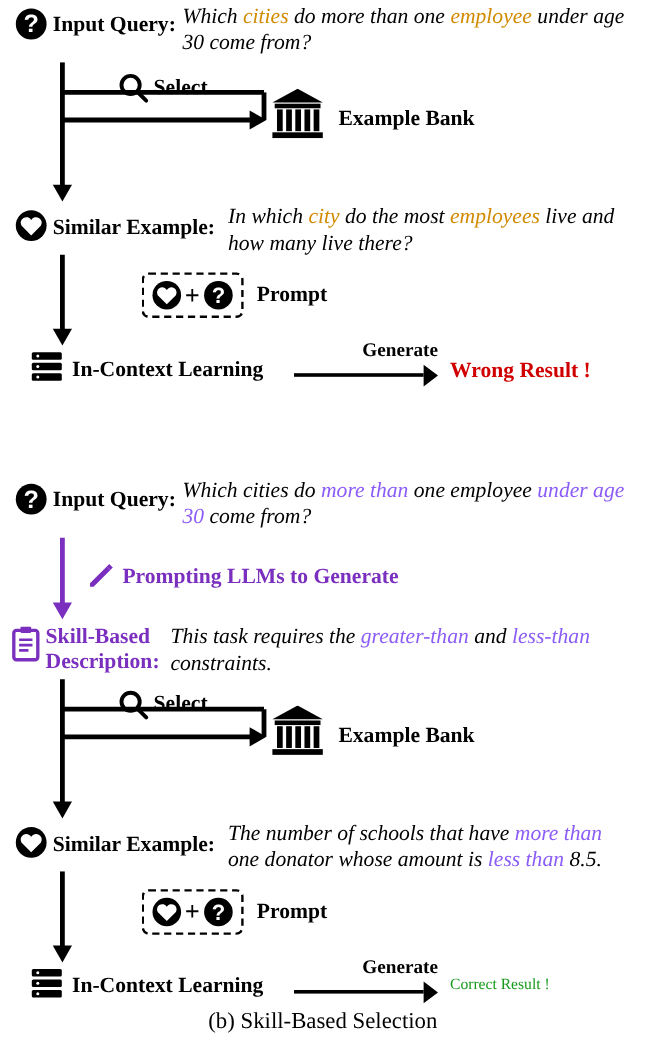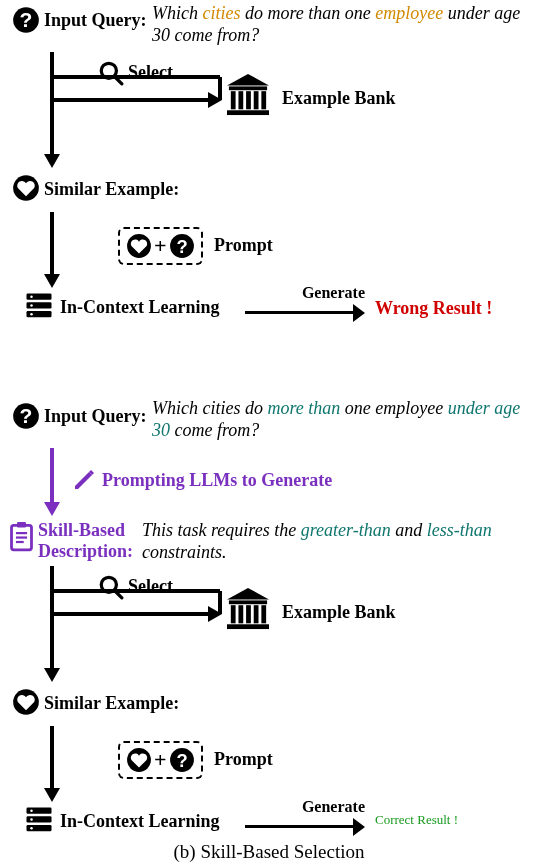--- a/index.html
+++ b/index.html
@@ -12,21 +12,21 @@
   color: #000;
 }
 .diagram { position: relative; width: 538px; height: 868px; }
 
 
 .iconwrap { display: inline-block; vertical-align: middle; }
 svg { display: block; }
 .italic { font-style: italic; }
 
 .hl-orange { color: #d28a00; font-style: italic; }
-.hl-purple { color: #0f766e; }
+.hl-purple { color: #8b5cf6; }
 
 .caption {
   position: absolute;
   width: 100%;
   text-align: center;
   font-size: 19px;
 }
 
 .label { font-size: 18px; font-weight: 700; }
 .body-text { font-size: 18px; line-height: 1.2; }
@@ -107,20 +107,23 @@
 </div>
 <div class="abs label" style="left:282px; top:88px;">Example Bank</div>
 
 <div class="abs" style="left:12px; top:174px;">
   <svg width="28" height="28" viewBox="0 0 24 24">
         <circle cx="12" cy="12" r="11" fill="#000"></circle>
         <path d="M12 19 L5 12 A4 4 0 0 1 12 8 A4 4 0 0 1 19 12 Z" fill="#fff"></path>
       </svg>
 </div>
 <div class="abs label" style="left:44px; top:179px;">Similar Example:</div>
+<div class="abs body-text italic" style="left:190px; top:170px; width:340px;">
+  <span>In which </span><span class="hl-orange">city</span><span> do the most </span><span class="hl-orange">employees</span><span> live and how many live there?</span>
+</div>
 
 <svg class="abs" style="left:40px; top:212px;" width="30" height="78">
   <line x1="12" y1="0" x2="12" y2="63" stroke="#000" stroke-width="4"></line>
   <polygon points="12,76 4,62 20,62" fill="#000"></polygon>
 </svg>
 
 <div class="abs" style="left:118px; top:227px;">
   <span class="dashed-box">
     <span class="iconwrap">
       <svg width="26" height="26" viewBox="0 0 24 24">
@@ -232,20 +235,23 @@
 </div>
 <div class="abs label" style="left:282px; top:602px;">Example Bank</div>
 
 <div class="abs" style="left:12px; top:688px;">
   <svg width="28" height="28" viewBox="0 0 24 24">
         <circle cx="12" cy="12" r="11" fill="#000"></circle>
         <path d="M12 19 L5 12 A4 4 0 0 1 12 8 A4 4 0 0 1 19 12 Z" fill="#fff"></path>
       </svg>
 </div>
 <div class="abs label" style="left:44px; top:693px;">Similar Example:</div>
+<div class="abs body-text italic" style="left:190px; top:684px; width:340px;">
+  <span>The number of schools that have </span><span class="hl-purple">more than</span><span> one donator whose amount is </span><span class="hl-purple">less than</span><span> 8.5.</span>
+</div>
 
 <svg class="abs" style="left:40px; top:726px;" width="30" height="78">
   <line x1="12" y1="0" x2="12" y2="63" stroke="#000" stroke-width="4"></line>
   <polygon points="12,76 4,62 20,62" fill="#000"></polygon>
 </svg>
 
 <div class="abs" style="left:118px; top:741px;">
   <span class="dashed-box">
     <span class="iconwrap">
       <svg width="26" height="26" viewBox="0 0 24 24">

